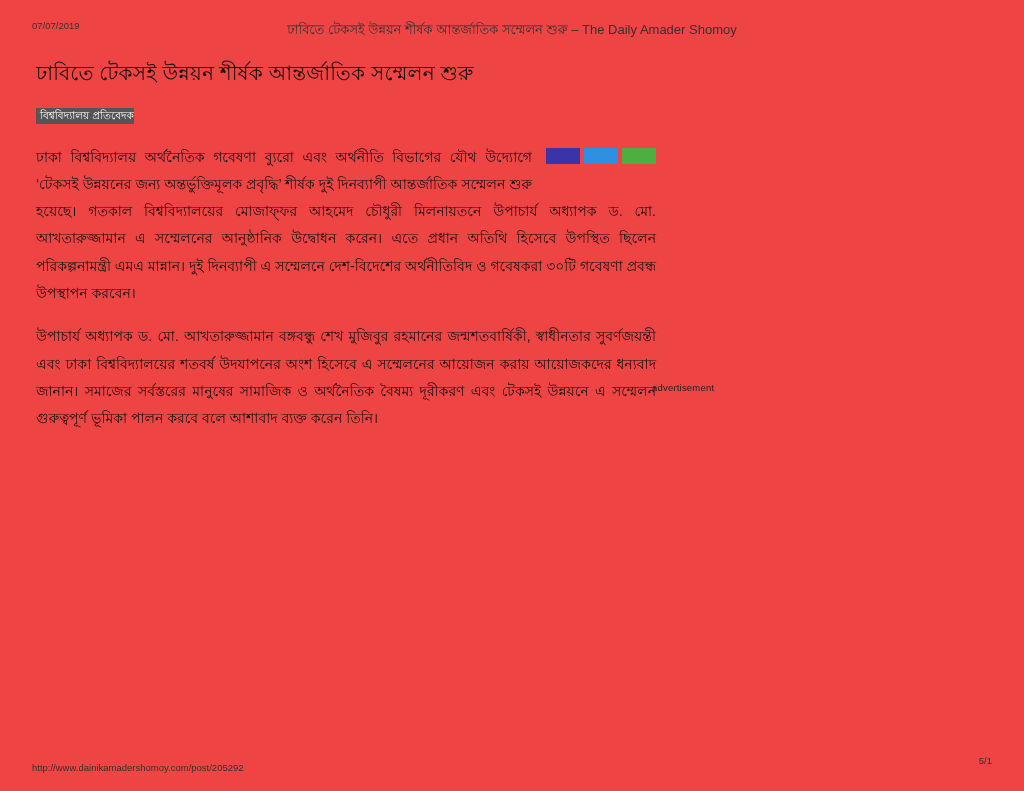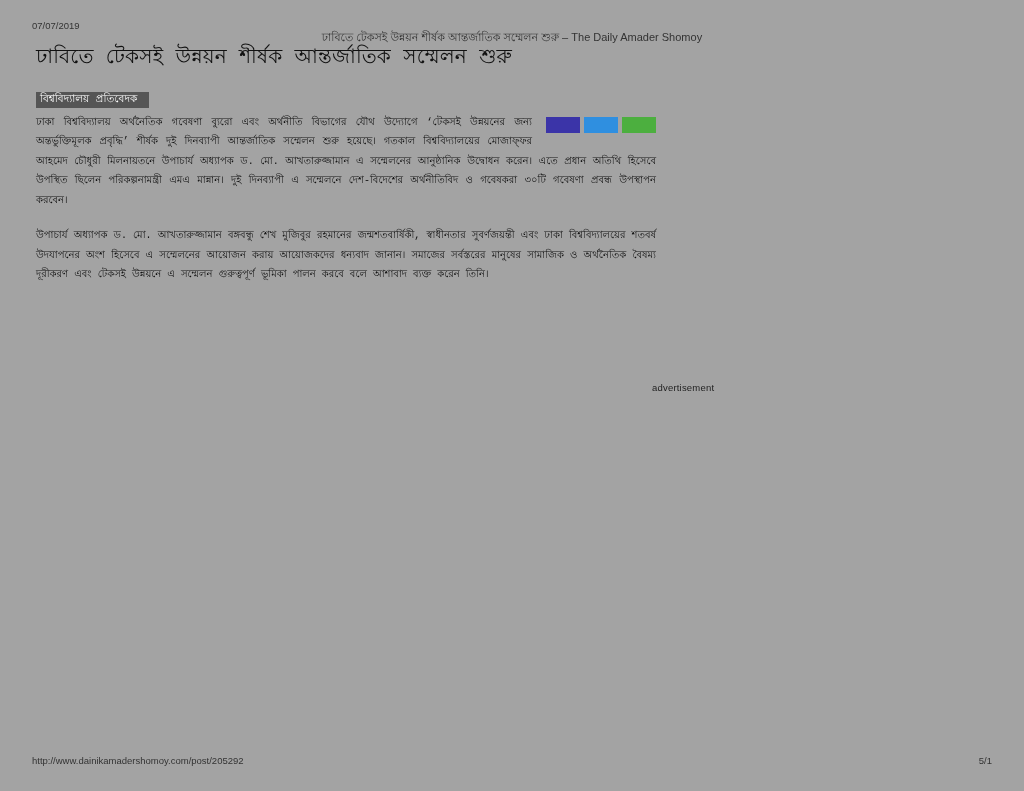--- a/index.html
+++ b/index.html
@@ -11,21 +11,21 @@
     height: 791px;
     background: #ffffff;
     font-family: "Liberation Sans", sans-serif;
     color: #000000;
     position: relative;
     overflow: hidden;
   }
   .page {
     position: absolute;
     inset: 0;
-    background: #a3a3a3;
+    background: #ef4444;
   }
 
   
   .print-header {
     position: absolute;
     top: 20px;
     left: 32px;
     right: 32px;
     height: 14px;
     font-size: 9.5px;
@@ -33,61 +33,60 @@
   }
   .print-header .date {
     position: absolute;
     left: 0;
     top: 0;
     white-space: nowrap;
   }
   .print-header .doc-title {
     position: absolute;
     left: 50%;
-    top: 9px;
+    top: 0;
     transform: translateX(-50%);
     white-space: nowrap;
-    font-size: 11px;
+    font-size: 13px;
     color: #333333;
   }
 
   
   .article {
     position: absolute;
-    top: 44px;
+    top: 60px;
     left: 36px;
     width: 620px;
-    font-family: Liberation Mono, monospace;
   }
   .headline {
     font-size: 20px;
     line-height: 1.35;
     font-weight: normal;
     color: #111111;
     margin: 0 0 18px 0;
     letter-spacing: 0.2px;
   }
   .byline {
     display: inline-block;
     background: #555555;
     color: #ffffff;
     font-size: 10.5px;
-    padding: 1px 12px 2px 4px;
+    padding: 1px 0 2px 4px;
     line-height: 1.2;
-    margin-bottom: 5px;
+    margin-bottom: 12px;
   }
   .timestamp {
     font-size: 11px;
     color: #111111;
     margin: 0 0 10px 0;
     line-height: 1.4;
   }
   .body-copy p {
-    margin: 0 0 16px 0;
-    font-size: 10px;
+    margin: 8px 0 16px 0;
+    font-size: 14px;
     line-height: 1.95;
     text-align: justify;
     color: #111111;
   }
   .body-copy p.first {
     text-indent: 0;
   }
   
   .ad-float {
     float: right;
@@ -119,21 +118,21 @@
     bottom: 22px;
     left: 32px;
     right: 32px;
     height: 14px;
     font-size: 9.5px;
     color: #333333;
   }
   .print-footer .url {
     position: absolute;
     left: 0;
-    top: 0;
+    top: 7px;
     white-space: nowrap;
   }
   .print-footer .pages {
     position: absolute;
     right: 0;
     top: 0;
     white-space: nowrap;
   }
 </style>
 </head>

